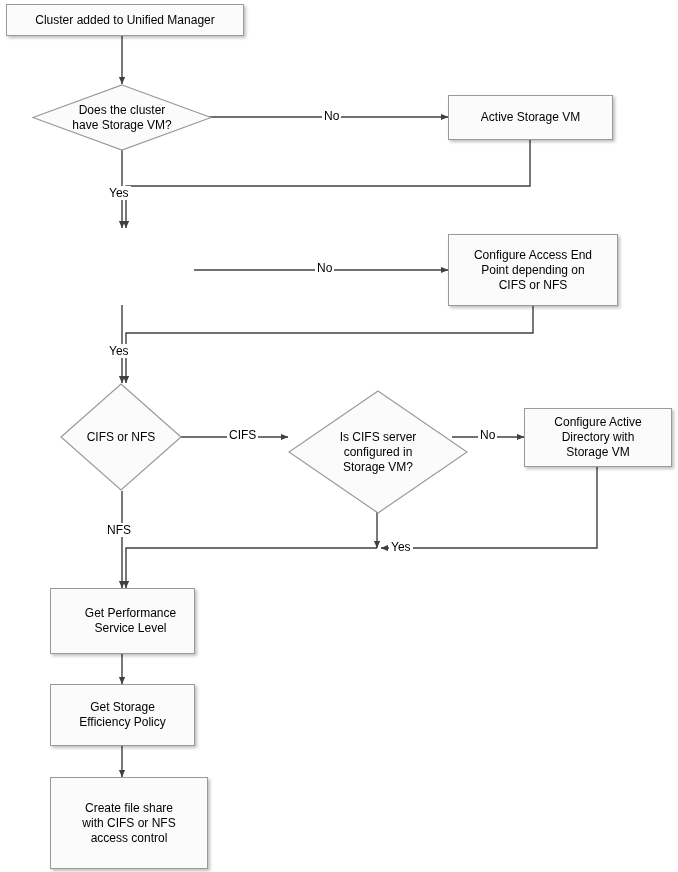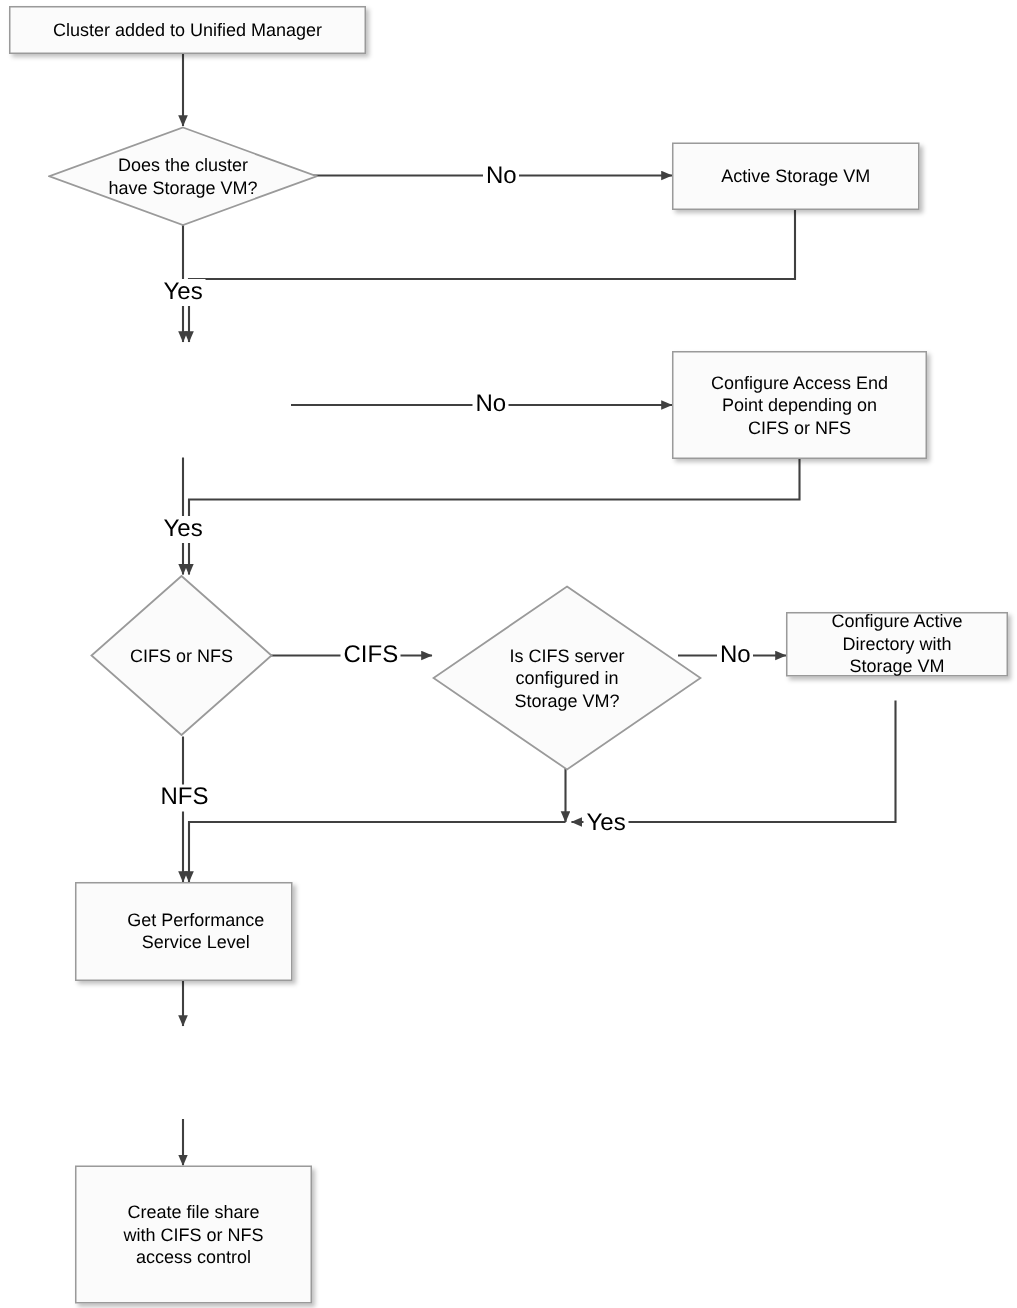--- a/index.html
+++ b/index.html
@@ -54,21 +54,21 @@
   svg.edges {
     position: absolute;
     left: 0;
     top: 0;
     width: 678px;
     height: 872px;
     overflow: visible;
   }
   .edge-label {
     position: absolute;
-    font-size: 16px;
+    font-size: 12px;
     color: #000000;
     background: #ffffff;
     padding: 0 2px;
     white-space: nowrap;
   }
 </style>
 </head>
 <body>
 
 <div id="canvas">
@@ -145,31 +145,35 @@
 
   <div class="node diamond" style="left:288px; top:390px; width:180px; height:124px;">
     <svg class="dshape" viewBox="0 0 180 124" preserveAspectRatio="none">
       <polygon points="90,1 179,62 90,123 1,62" fill="#fbfbfb" stroke="#9a9a9a" stroke-width="1.2"></polygon>
     </svg>
     <span class="dlabel">Is CIFS server
 configured in
 Storage VM?</span>
   </div>
 
-  <div class="node rect" style="left:524px; top:408px; width:148px; height:43px;">
+  <div class="node rect" style="left:524px; top:408px; width:148px; height:59px;">
     <span>Configure Active
 Directory with
 Storage VM</span>
   </div>
 
   <div class="node rect" style="left:50px; top:588px; width:145px; height:66px;padding-left:16px;">
     <span>Get Performance
 Service Level</span>
   </div>
 
+  <div class="node rect" style="left:50px; top:684px; width:145px; height:62px;">
+    <span>Get Storage
+Efficiency Policy</span>
+  </div>
 
   <div class="node rect" style="left:50px; top:777px; width:158px; height:92px;">
     <span>Create file share
 with CIFS or NFS
 access control</span>
   </div>
 
   <span class="edge-label" style="left:322px; top:109px;">No</span>
   <span class="edge-label" style="left:107px; top:186px;">Yes</span>
   <span class="edge-label" style="left:315px; top:261px;">No</span>

